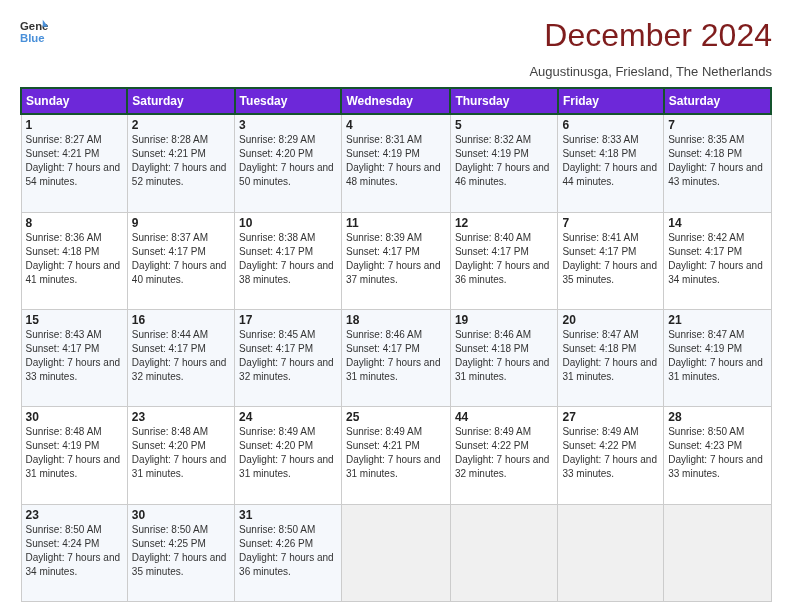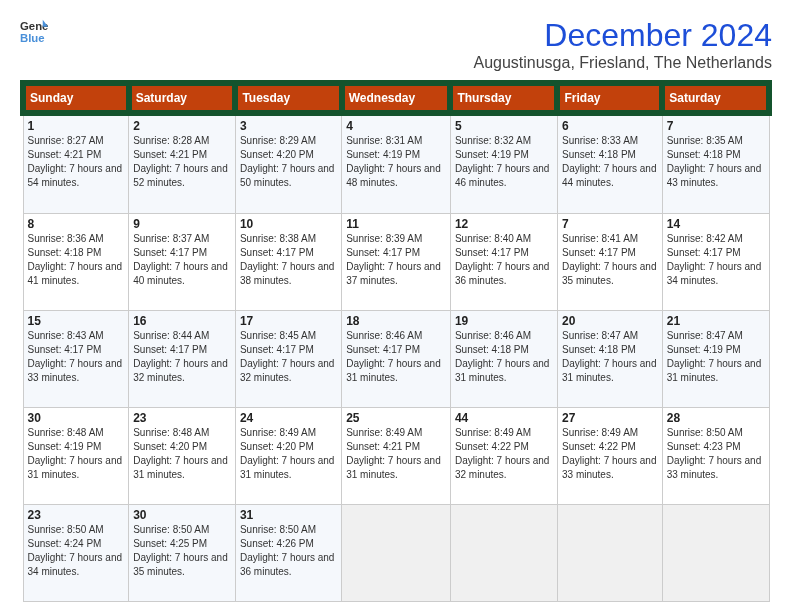--- a/index.html
+++ b/index.html
@@ -31,42 +31,42 @@
     .logo-icon {
       width: 28px;
       height: 28px;
     }
     .title-section {
       text-align: right;
     }
     .main-title {
       font-size: 32px;
       font-weight: 300;
-      color: #1d4ed8;
+      color: #7f1d1d;
       line-height: 1.1;
     }
     .subtitle {
-      font-size: 16px;
+      font-size: 13px;
       color: #444;
-      margin-top: 1px;
+      margin-top: 11px;
       text-align: right;
     }
     .calendar {
       width: 100%;
       border-collapse: collapse;
       flex: 1;
     }
     .calendar th {
-      background-color: #c2410c;
+      background-color: #6d28d9;
       color: #fff;
       font-size: 12px;
       font-weight: bold;
       padding: 5px 4px;
       text-align: left;
-      border: 6px solid #14532d;
+      border: 2px solid #14532d;
     }
     .calendar td {
       border: 1px solid #ccc;
       vertical-align: top;
       padding: 3px 4px;
       font-size: 9.5px;
       color: #333;
       width: 113px;
       background: #fff;
     }

